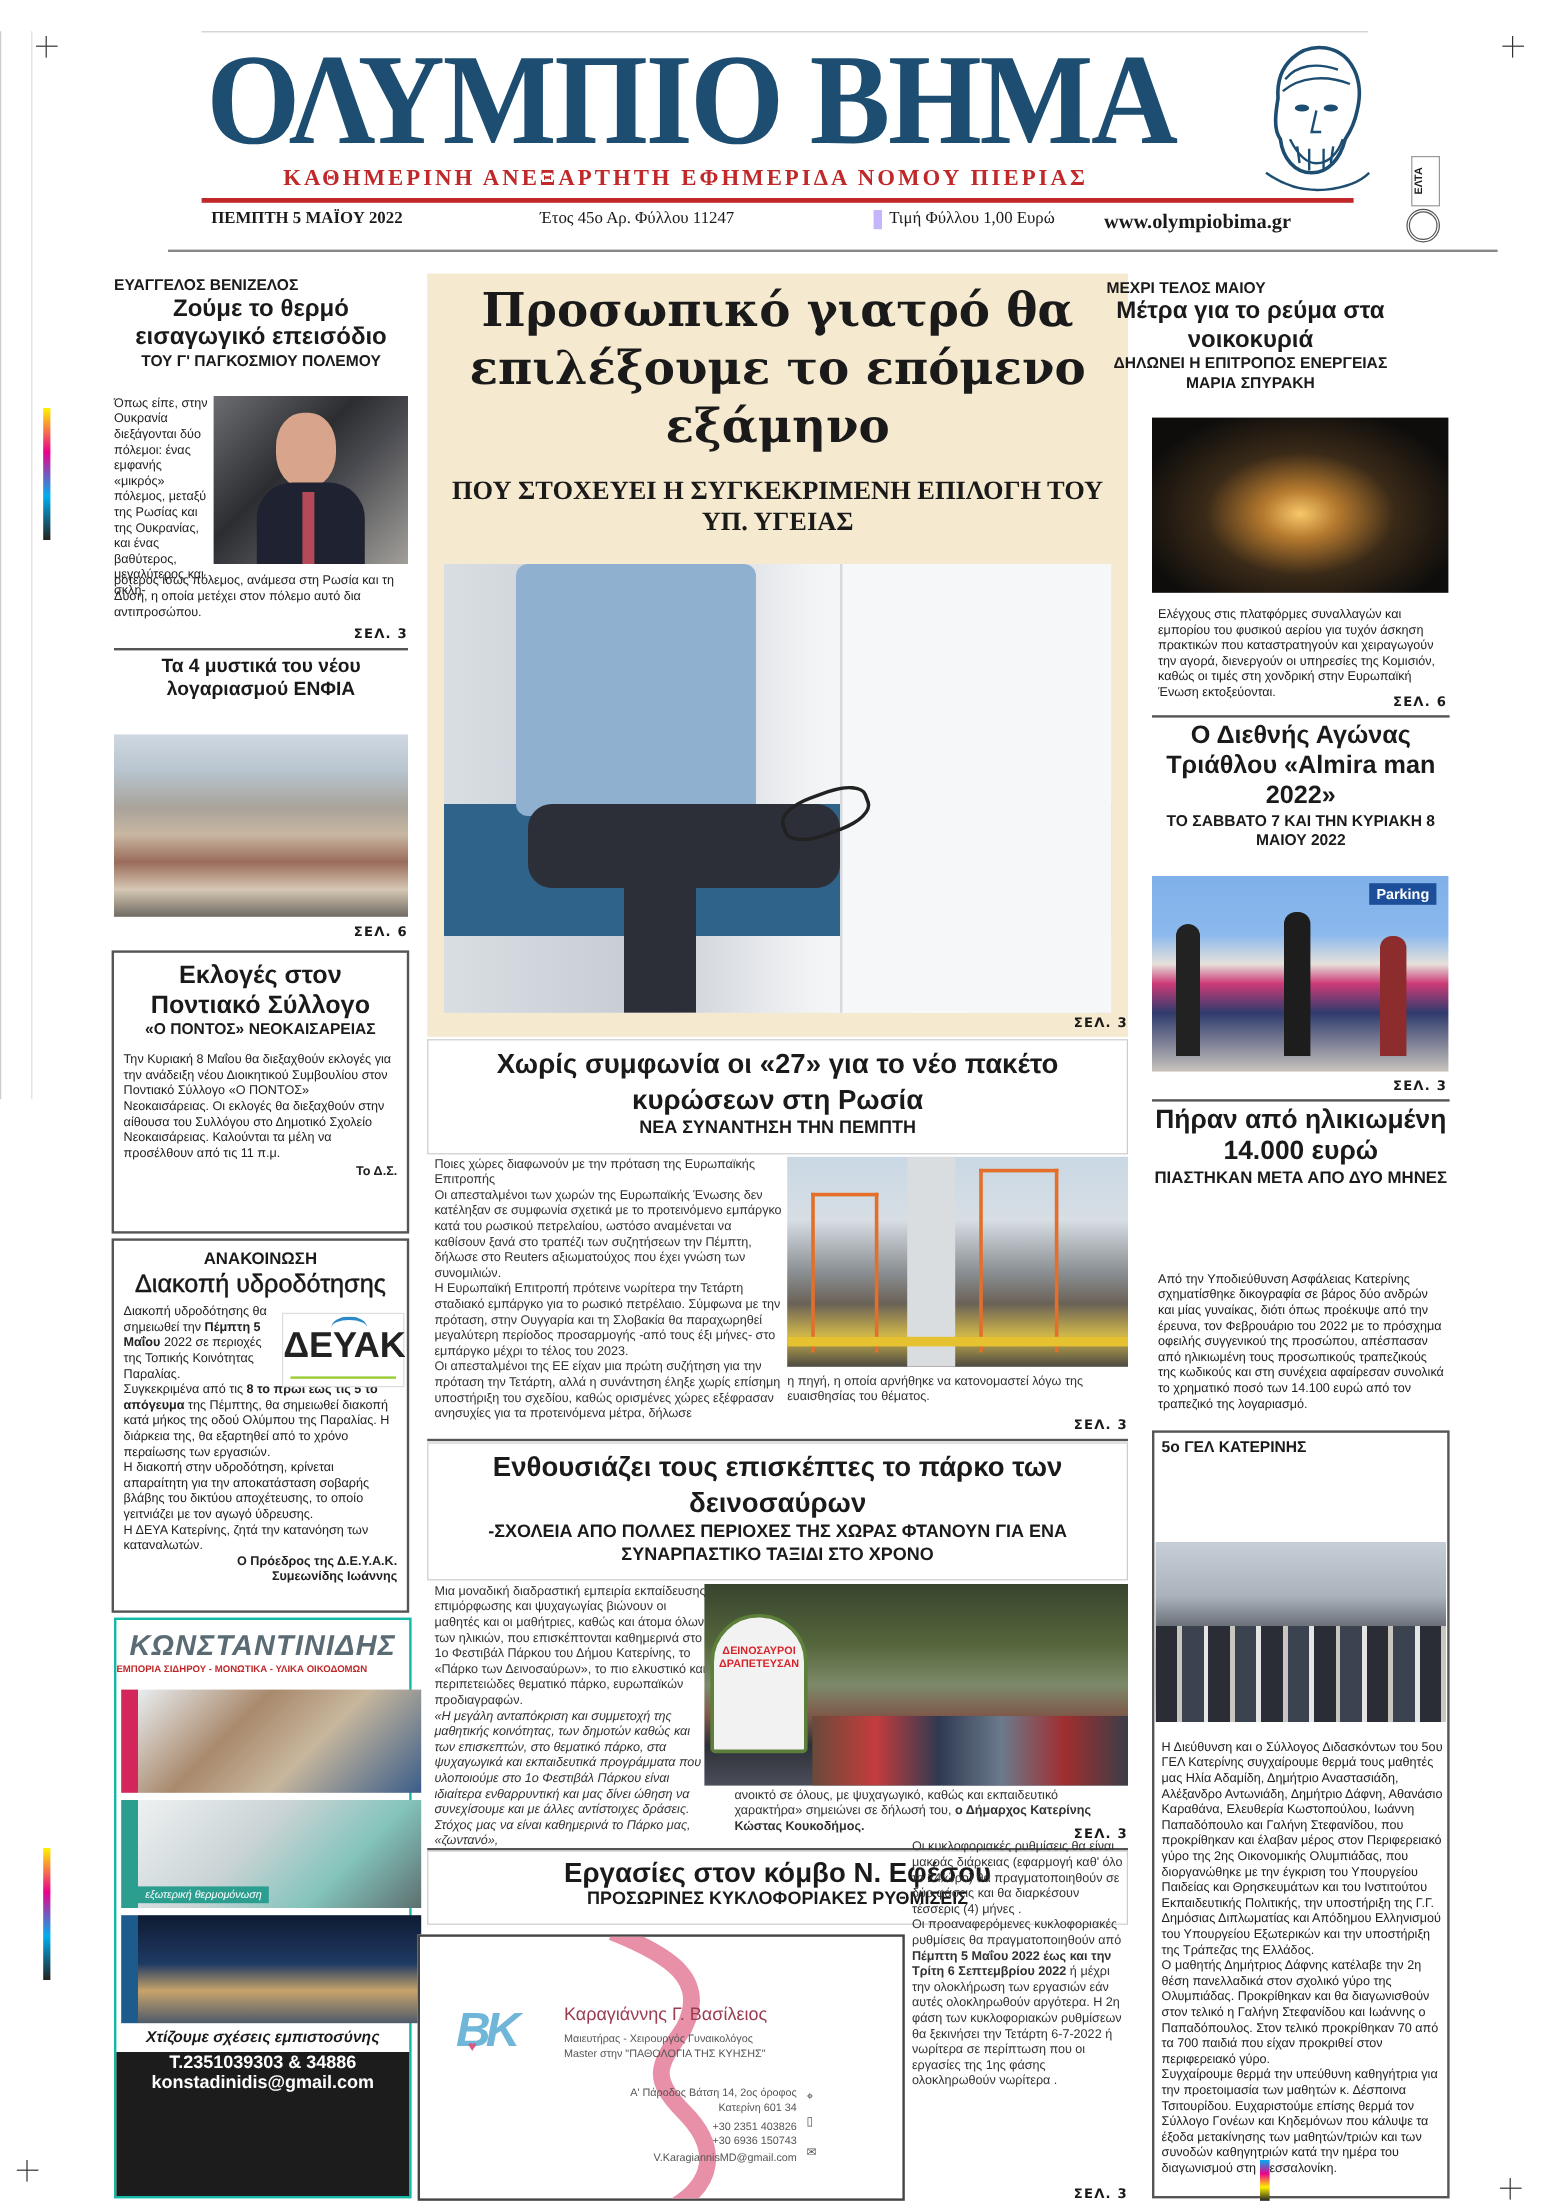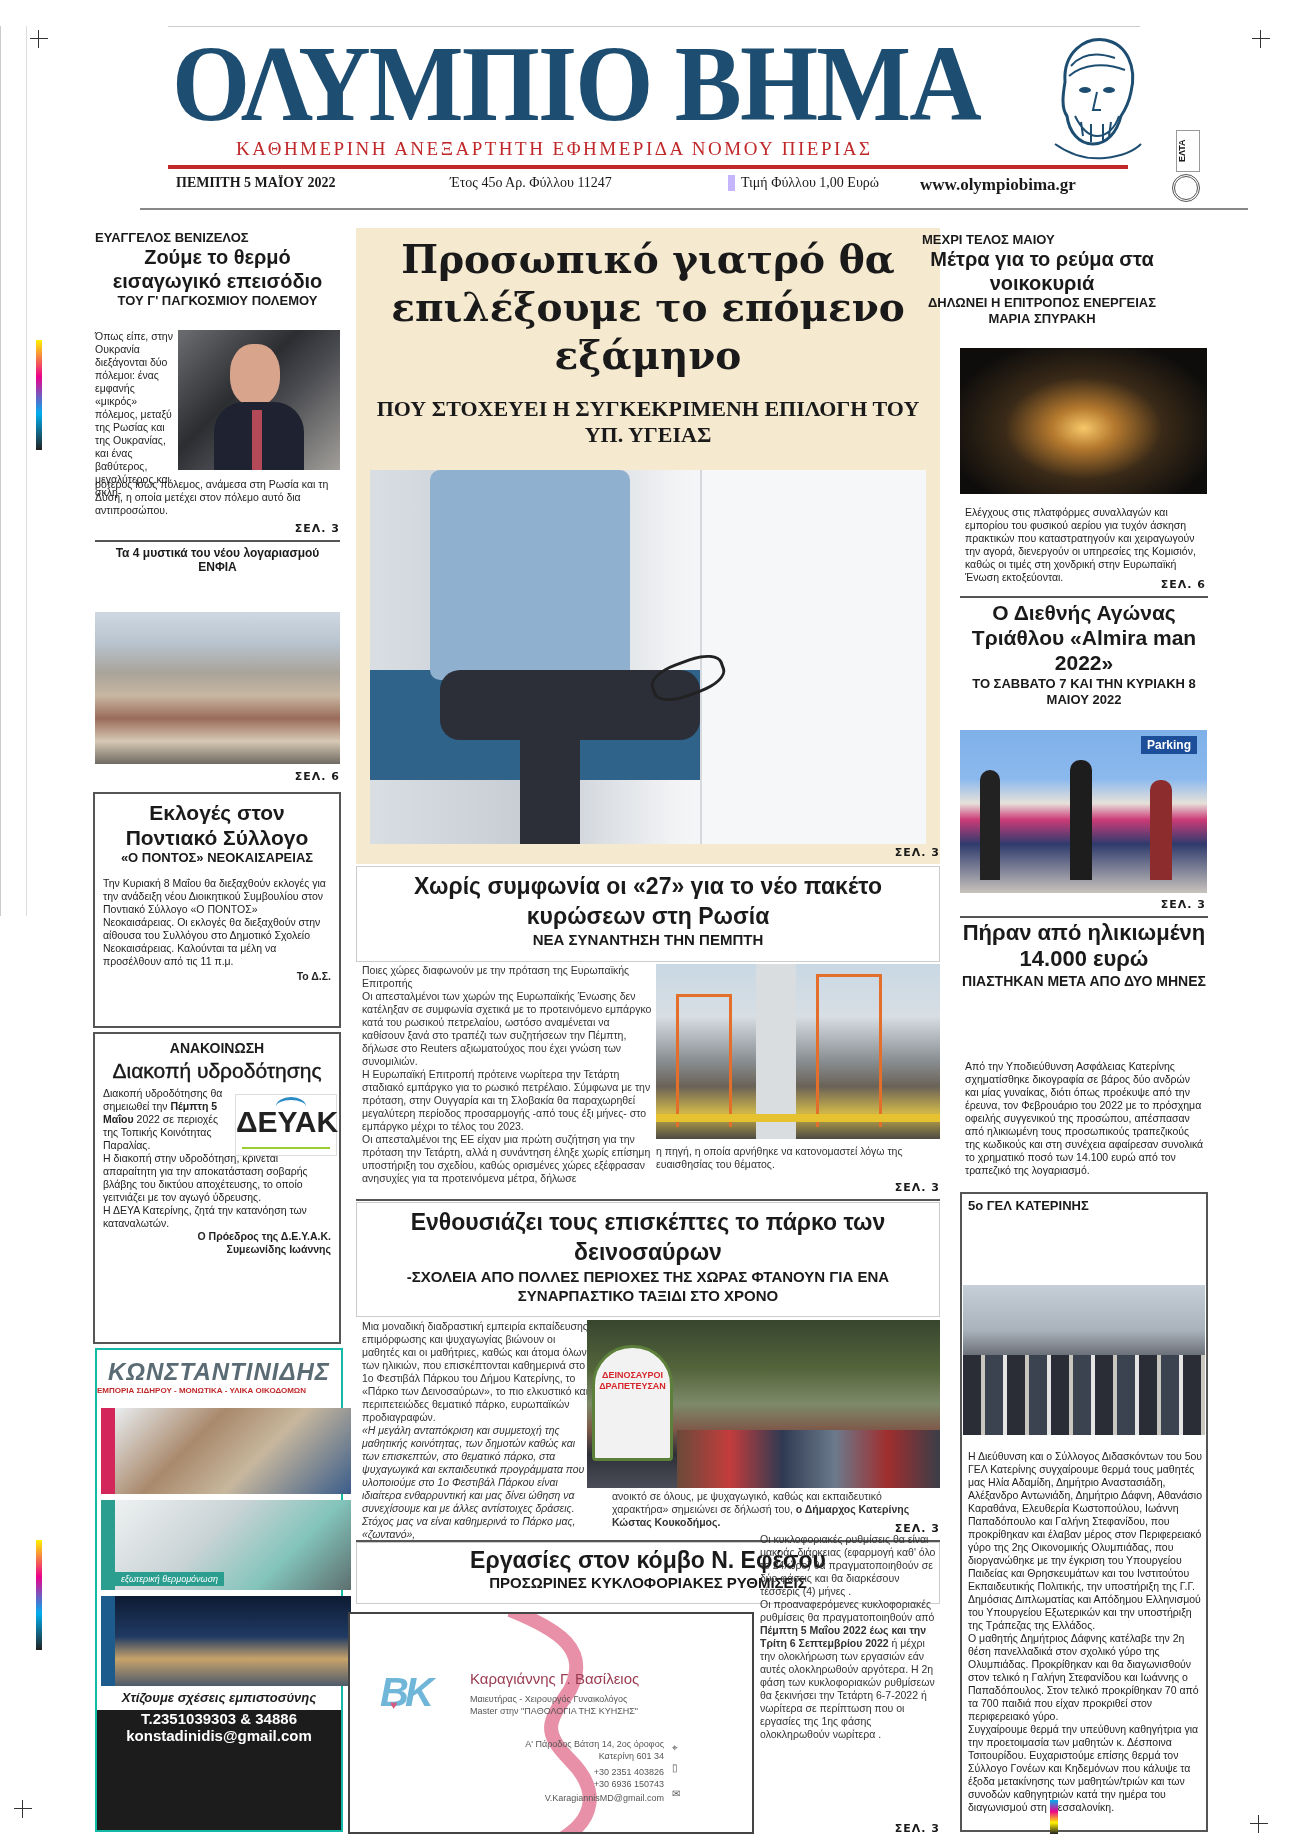--- a/index.html
+++ b/index.html
@@ -5,21 +5,21 @@
   html,body{margin:0;padding:0;background:#fff;}
   body{width:1300px;height:1841px;position:relative;overflow:hidden;font-family:"Liberation Sans",sans-serif;color:#1a1a1a;}
   .abs{position:absolute;}
   .crop{position:absolute;width:18px;height:18px;}
   .crop::before{content:"";position:absolute;left:8px;top:0;width:1px;height:18px;background:#333;}
   .crop::after{content:"";position:absolute;left:0;top:8px;width:18px;height:1px;background:#333;}
 
   
   #masthead{left:168px;top:26px;width:972px;height:156px;border-top:1px solid #ccc;}
   #mast-title{left:172px;top:30px;font-family:"Liberation Serif",serif;font-size:108px;letter-spacing:-2px;color:#1d4e72;font-weight:bold;line-height:108px;white-space:nowrap;transform:scaleX(0.93);transform-origin:left top;}
-  #mast-sub{left:236px;top:138px;font-family:"Liberation Serif",serif;font-size:19px;font-weight:normal;color:#c0282a;letter-spacing:2.5px;white-space:nowrap;}
+  #mast-sub{left:236px;top:138px;font-family:"Liberation Serif",serif;font-size:19px;font-weight:bold;color:#c0282a;letter-spacing:2.5px;white-space:nowrap;}
   #mast-rule{left:168px;top:165px;width:960px;height:4px;background:#c0282a;}
   .mast-info{top:175px;font-family:"Liberation Serif",serif;font-size:14px;font-weight:bold;white-space:nowrap;}
   #mast-date{left:176px;}
   #mast-issue{left:450px;font-weight:normal;}
   #mast-price{left:728px;font-weight:normal;border-left:7px solid #c4b5fd;padding-left:6px;}
   #mast-url{left:920px;font-size:17px;}
   #mast-bottom-rule{left:140px;top:208px;width:1108px;height:2px;background:#888;}
   #logo-head{left:1045px;top:32px;width:98px;height:132px;}
   #elta{left:1170px;top:130px;width:34px;height:80px;}
 
@@ -145,40 +145,41 @@
 <div id="veniz-text1" class="abs body">Όπως είπε, στην Ουκρανία διεξάγονται δύο πόλεμοι: ένας εμφανής «μικρός» πόλεμος, μεταξύ της Ρωσίας και της Ουκρανίας, και ένας βαθύτερος, μεγαλύτερος και σκλη-</div>
 <div id="veniz-photo" class="photo">
   <div style="position:absolute;left:52px;top:14px;width:50px;height:62px;border-radius:45%;background:#d9a48c"></div>
   <div style="position:absolute;left:36px;top:72px;width:90px;height:70px;background:#1f2230;border-radius:30px 30px 0 0"></div>
   <div style="position:absolute;left:74px;top:80px;width:10px;height:60px;background:#b44a58"></div>
 </div>
 <div id="veniz-text2" class="abs body">ρότερος ίσως πόλεμος, ανάμεσα στη Ρωσία και τη Δύση, η οποία μετέχει στον πόλεμο αυτό δια αντιπροσώπου.</div>
 <div id="veniz-sel" class="abs sel">ΣΕΛ. 3</div>
 <div class="rule" style="left:95px;top:540px;width:245px"></div>
 
-<div id="enfia" class="abs h-big" style="font-size:12px">Τα 4 μυστικά του νέου λογαριασμού ΕΝΦΙΑ</div>
+<div id="enfia" class="abs h-big" style="font-size:16px">Τα 4 μυστικά του νέου λογαριασμού ΕΝΦΙΑ</div>
 <div id="enfia-photo" class="photo"></div>
 <div id="enfia-sel" class="abs sel">ΣΕΛ. 6</div>
 
 <div id="pontos" class="boxed">
   <div class="h-big">Εκλογές στον Ποντιακό Σύλλογο</div>
   <div class="deck" style="margin-bottom:10px">«Ο ΠΟΝΤΟΣ» ΝΕΟΚΑΙΣΑΡΕΙΑΣ</div>
   <div class="body">Την Κυριακή 8 Μαΐου θα διεξαχθούν εκλογές για την ανάδειξη νέου Διοικητικού Συμβουλίου στον Ποντιακό Σύλλογο «Ο ΠΟΝΤΟΣ» Νεοκαισάρειας. Οι εκλογές θα διεξαχθούν στην αίθουσα του Συλλόγου στο Δημοτικό Σχολείο Νεοκαισάρειας. Καλούνται τα μέλη να προσέλθουν από τις 11 π.μ.</div>
   <div class="body" style="text-align:right;font-weight:bold;margin-top:2px">Το Δ.Σ.</div>
 </div>
 
 <div id="deyak" class="boxed">
   <div class="deck" style="font-size:14px">ΑΝΑΚΟΙΝΩΣΗ</div>
   <div class="h-big" style="font-size:21px;font-weight:normal;-webkit-text-stroke:0.4px #111">Διακοπή υδροδότησης</div>
   <div id="deyak-logo">
     <div style="position:absolute;left:0;top:10px;width:100%;text-align:center;font-size:30px;font-weight:bold;color:#222">ΔΕΥΑΚ</div>
     <div style="position:absolute;left:40px;top:2px;width:30px;height:16px;border-top:3px solid #2c8ac6;border-radius:50%"></div>
     <div style="position:absolute;left:6px;bottom:6px;width:88px;height:2px;background:#9acd32"></div>
   </div>
   <div class="body" style="width:130px;margin-top:4px"><span>Διακοπή υδροδότησης θα σημειωθεί την </span><b class="bd">Πέμπτη 5 Μαΐου</b><span> 2022 σε περιοχές της Τοπικής Κοινότητας Παραλίας.</span></div>
+  <div class="body"><span>Συγκεκριμένα από τις </span><b class="bd">8 το πρωί έως τις 5 το απόγευμα</b><span> της Πέμπτης, θα σημειωθεί διακοπή κατά μήκος της οδού Ολύμπου της Παραλίας. Η διάρκεια της, θα εξαρτηθεί από το χρόνο περαίωσης των εργασιών.</span></div>
   <div class="body">Η διακοπή στην υδροδότηση, κρίνεται απαραίτητη για την αποκατάσταση σοβαρής βλάβης του δικτύου αποχέτευσης, το οποίο γειτνιάζει με τον αγωγό ύδρευσης.</div>
   <div class="body">Η ΔΕΥΑ Κατερίνης, ζητά την κατανόηση των καταναλωτών.</div>
   <div class="body" style="text-align:right;font-weight:bold">Ο Πρόεδρος της Δ.Ε.Υ.Α.Κ.</div>
   <div class="body" style="text-align:right;font-weight:bold">Συμεωνίδης Ιωάννης</div>
 </div>
 
 <div id="ad-konst" class="abs">
   <div style="text-align:center;font-size:24px;font-weight:bold;font-style:italic;color:#5a6b74;letter-spacing:1px;margin-top:8px">ΚΩΝΣΤΑΝΤΙΝΙΔΗΣ</div>
   <div style="font-size:8px;color:#c0282a;font-weight:bold">ΕΜΠΟΡΙΑ ΣΙΔΗΡΟΥ - ΜΟΝΩΤΙΚΑ - ΥΛΙΚΑ ΟΙΚΟΔΟΜΩΝ</div>
   <div style="position:absolute;left:4px;top:58px;width:236px;height:86px;background:linear-gradient(135deg,#e9edf0 0%,#a9896c 35%,#c7b79d 60%,#3b5d8a 100%);border-left:14px solid #d3265a"></div>

